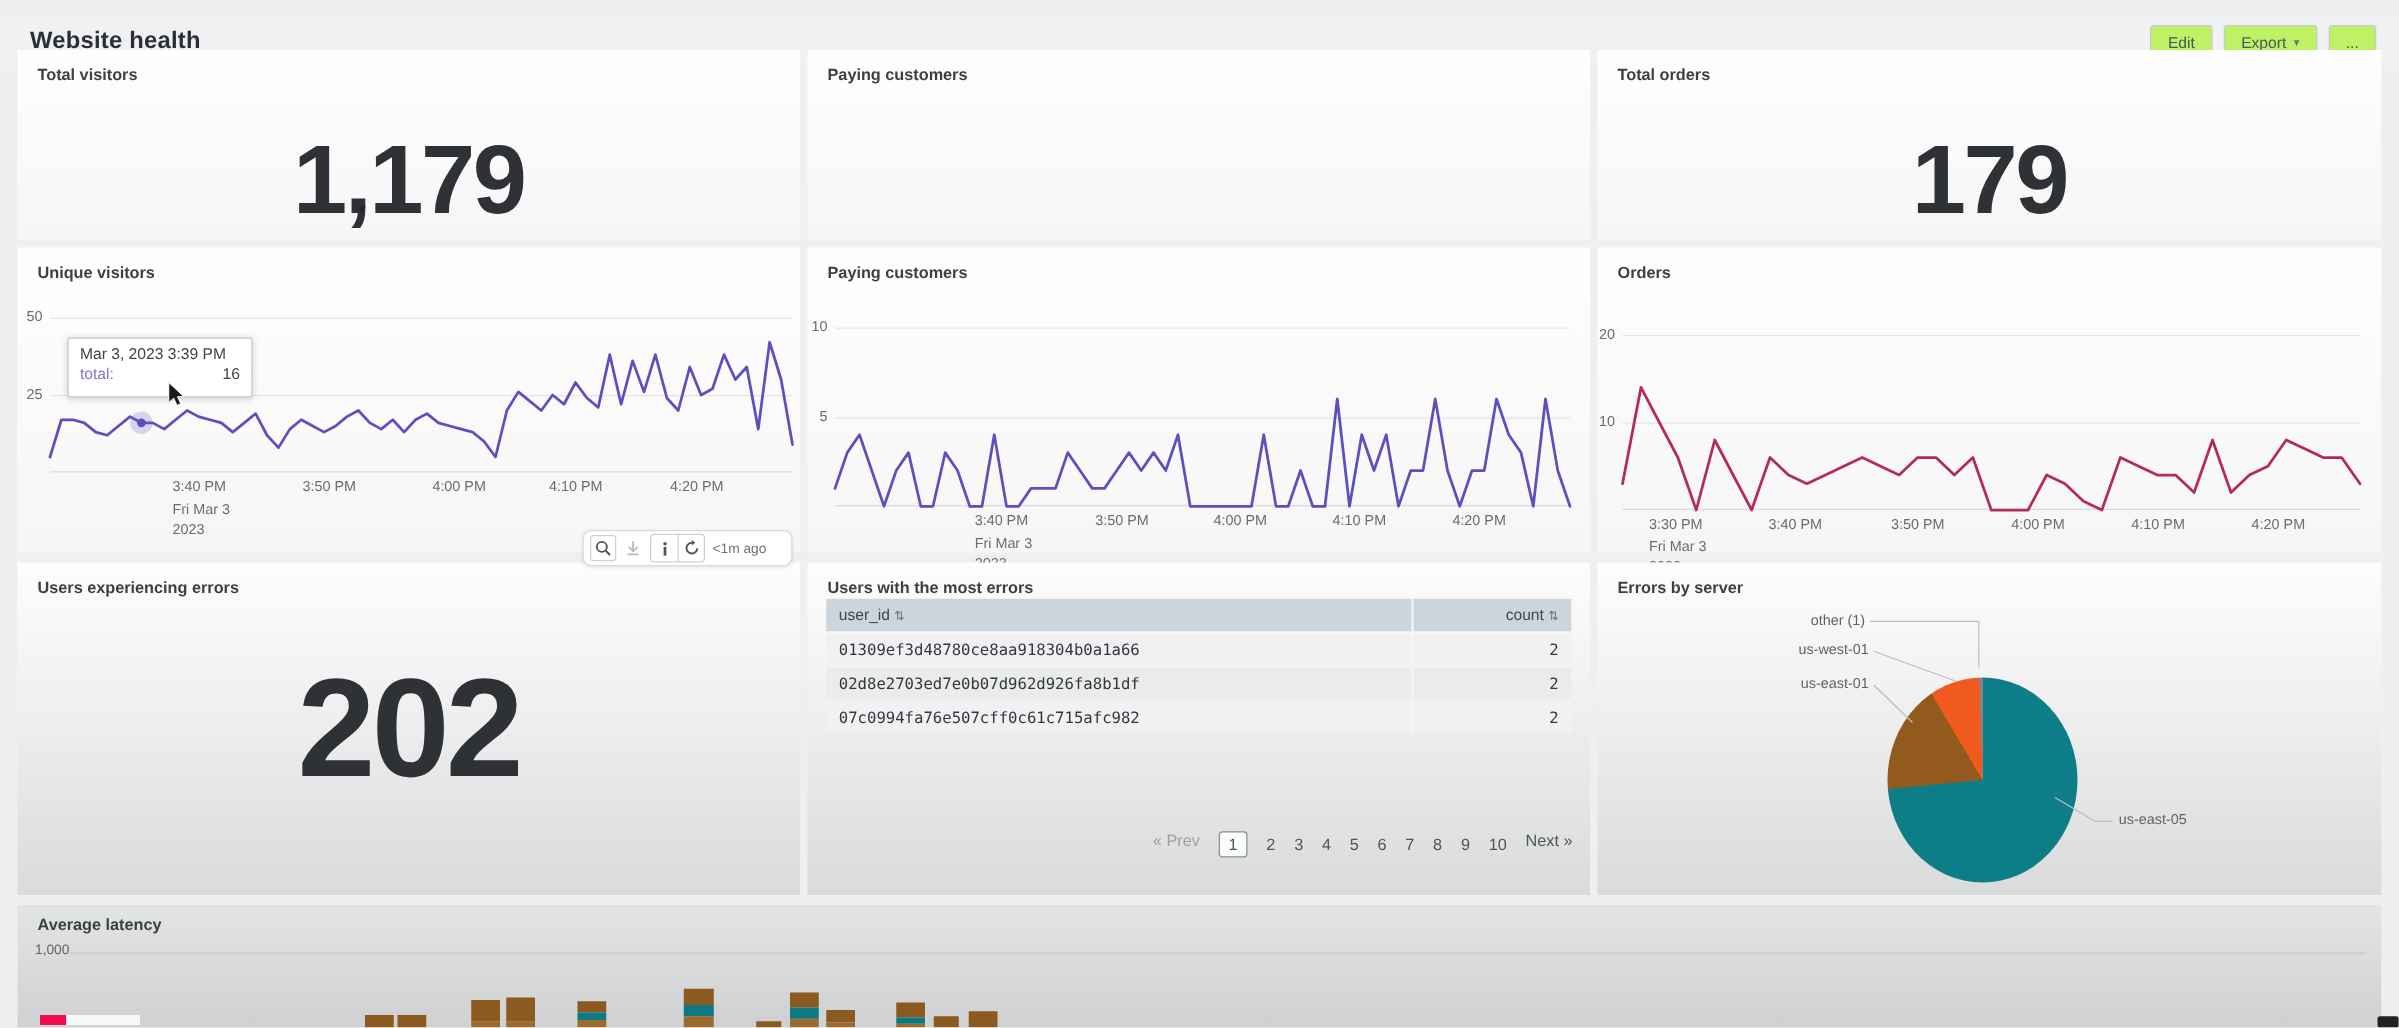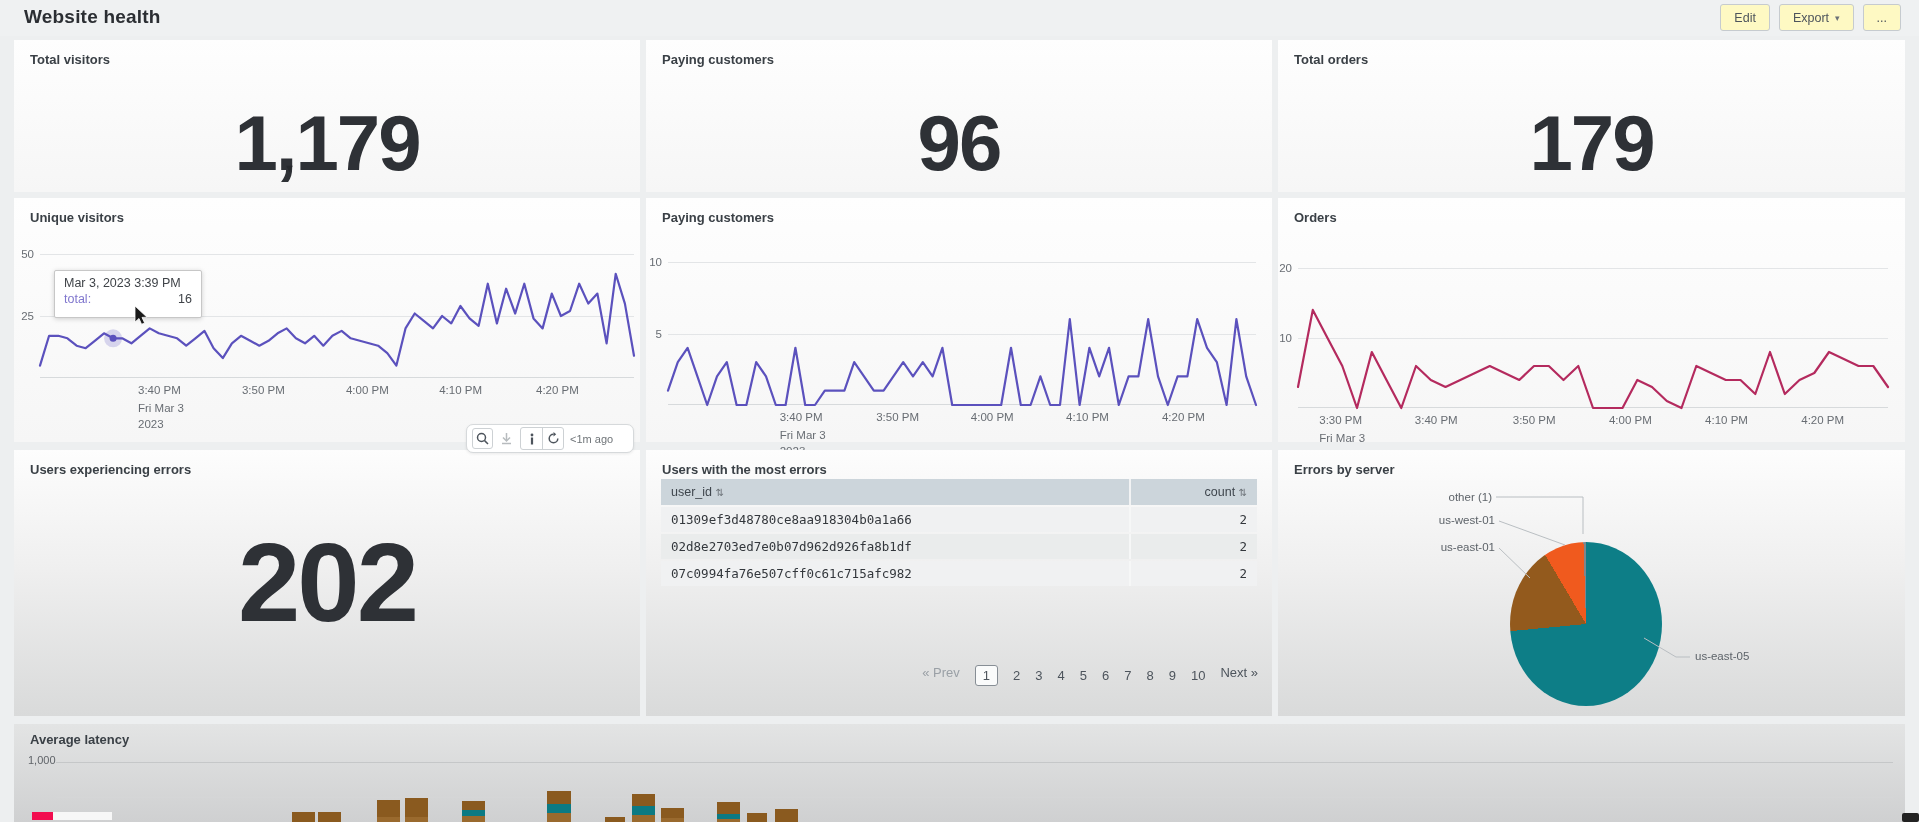--- a/index.html
+++ b/index.html
@@ -1,22 +1,22 @@
 <!DOCTYPE html>
 <html><head>
 <meta charset="utf-8">
 <style>
   * { margin:0; padding:0; box-sizing:border-box; }
   html,body { width:1919px; height:822px; overflow:hidden; }
   body { background:#edeff0; font-family:"Liberation Sans", sans-serif; position:relative; }
 
-  .hdr { position:absolute; left:0; top:0; width:1919px; height:36px; background:#eff1f2; }
+  .hdr { position:absolute; left:0; top:16px; width:1919px; height:36px; background:#eff1f2; }
   .hdr-title { position:absolute; left:24px; top:6px; font-size:19px; font-weight:bold; color:#2b2e33; letter-spacing:.2px; }
   .hdr-btns { position:absolute; right:18px; top:4px; display:flex; gap:9px; }
-  .btn { border:1px solid #c6cbcf; border-radius:3px; background:#fef9c3; color:#4d545c;
+  .btn { border:1px solid #c6cbcf; border-radius:3px; background:#bef264; color:#4d545c;
          font-size:12.5px; padding:5px 13px; height:27px; display:flex; align-items:center; gap:6px; cursor:pointer; }
   .btn .caret { font-size:9px; color:#6b7177; }
 
   .panel { position:absolute; background:linear-gradient(180deg,#fefefe 0%,#f6f6f6 100%); }
   .panel.fade3 { background:linear-gradient(180deg,#fdfdfd 0%,#efefef 45%,#d9dada 100%); }
   .panel.fade4 { background:linear-gradient(180deg,#e3e4e4 0%,#cfd0d1 100%); }
   .ptitle { position:absolute; left:16px; top:12px; font-size:13px; font-weight:bold; color:#3a4046; }
 
   .big-num { position:absolute; width:100%; text-align:center; font-weight:bold; color:#2e3136; letter-spacing:-2px; }
   .big-num.r1 { top:58px; font-size:78px; }
@@ -97,21 +97,20 @@
   </div>
 </div>
 
 <div class="panel" style="left:14px; top:40px; width:626px; height:152px;">
   <div class="ptitle">Total visitors</div>
   <div class="big-num r1">1,179</div>
   <div class="resize-caret" style="left:270px; top:122px; position:absolute;">▼</div>
 </div>
 <div class="panel" style="left:646px; top:40px; width:626px; height:152px;">
   <div class="ptitle">Paying customers</div>
-  <div class="big-num r1">96</div>
 </div>
 <div class="panel" style="left:1278px; top:40px; width:627px; height:152px;">
   <div class="ptitle">Total orders</div>
   <div class="big-num r1">179</div>
 </div>
 
 <div class="panel" style="left:14px; top:198px; width:626px; height:244px;">
   <div class="ptitle">Unique visitors</div>
   <div class="chart" style="left:26px; top:46px; width:594px; height:134px;">
       <div class="gridline" style="top: 71.963px;"></div>

